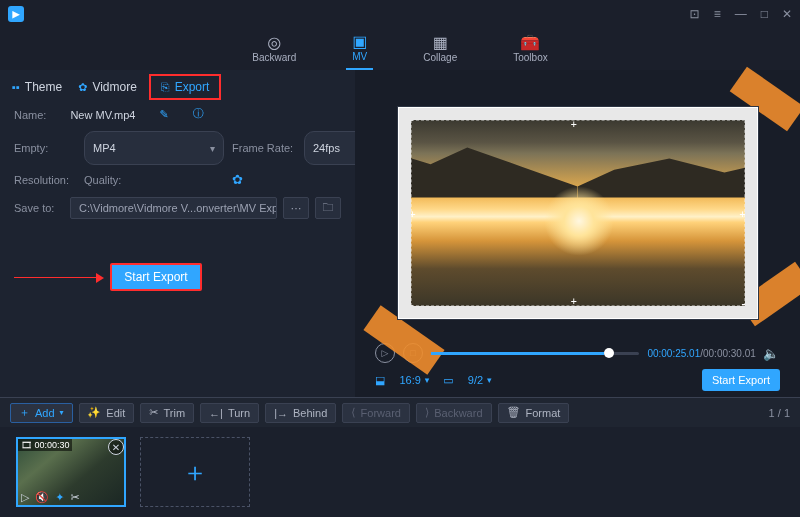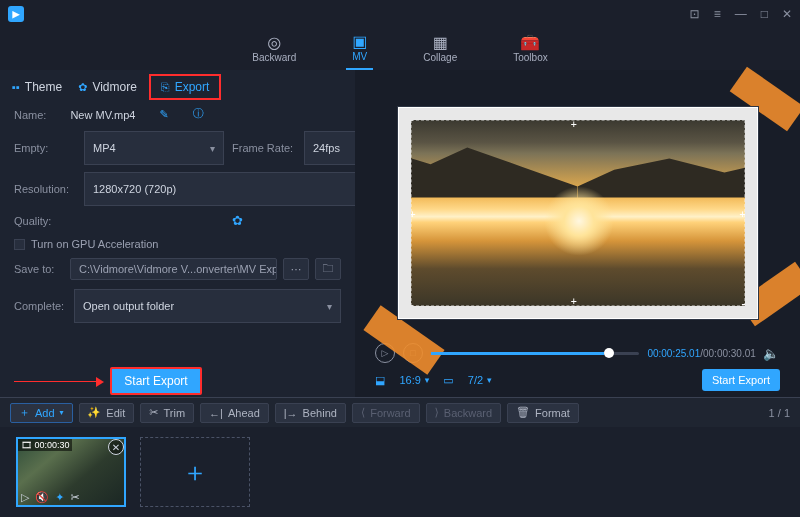--- a/index.html
+++ b/index.html
@@ -25,21 +25,21 @@
   .right{flex:1;background:#181d28;padding:18px 20px 6px;position:relative;display:flex;flex-direction:column}
   
   .subtabs{display:flex;gap:16px;padding:8px 12px 6px;align-items:center}
   .subtab{display:flex;align-items:center;gap:5px;color:#cfd5e0;cursor:pointer;font-size:12px}
   .subtab.active{color:var(--accent)}
   .sico{font-size:11px}
   .hl-red{outline:2px solid #ff2d2d;outline-offset:2px;padding:2px 8px}
   
   .form{padding:6px 14px;display:grid;grid-template-columns:62px 140px 64px 72px;row-gap:7px;column-gap:8px;align-items:center;font-size:11px;color:#bdc3d2}
   .lbl{color:#8a90a0}
-  .select,.text{height:22px;background:#272e3d;border:1px solid var(--border);color:var(--text);display:flex;align-items:center;justify-content:space-between;padding:16px 8px;border-radius:0;cursor:pointer}
+  .select,.text{height:22px;background:#272e3d;border:1px solid var(--border);color:var(--text);display:flex;align-items:center;justify-content:space-between;padding:16px 8px;border-radius:10px;cursor:pointer}
   .select::after{content:"▾";color:#8a90a0;font-size:10px}
   .name-row{display:flex;align-items:flex-end;gap:24px;padding:4px 14px;color:#8a90a0}
   .name-row .val{color:#cfd5e0}
   .name-row .ico{color:var(--accent);cursor:pointer}
   .gpu{display:flex;align-items:center;gap:6px;padding:4px 14px;color:#9ba1b2}
   .gpu .cb{width:11px;height:11px;border:1px solid var(--border);background:#272e3d;display:inline-block}
   .saveto{display:flex;align-items:center;gap:6px;padding:4px 14px}
   .saveto .path{flex:1;height:22px;background:#272e3d;border:1px solid var(--border);display:flex;align-items:center;padding:0 8px;color:#9ba1b2;overflow:hidden;white-space:nowrap;text-overflow:ellipsis;border-radius:2px}
   .saveto .btn{height:22px;width:26px;background:#272e3d;border:1px solid var(--border);display:flex;align-items:center;justify-content:center;color:#9ba1b2;cursor:pointer;border-radius:2px}
   .complete{display:flex;align-items:center;gap:10px;padding:4px 14px;margin-top:1px}
@@ -158,46 +158,33 @@
       <span class="lbl">Empty:</span>
       <div class="select">
           <span>MP4</span>
         </div>
       <span class="lbl">Frame Rate:</span>
       <div class="select">
           <span>24fps</span>
         </div>
 
       <span class="lbl">Resolution:</span>
-      <div class="select" style="grid-column:2/5">
-          <span>1280x720 (720p)</span>
-        </div>
 
       <span class="lbl">Quality:</span>
       <span class="gear" style="grid-column:3/4">✿</span>
     </div>
 
-    <label class="gpu">
-      <span class="cb"></span>
-      <span>Turn on GPU Acceleration</span>
-    </label>
 
     <div class="saveto">
       <span class="lbl" style="width:50px">Save to:</span>
       <div class="path">C:\Vidmore\Vidmore V...onverter\MV Exported</div>
       <div class="btn">⋯</div>
       <div class="btn">🗀</div>
     </div>
 
-    <div class="complete">
-      <span class="lbl" style="width:50px">Complete:</span>
-      <div class="select">
-          <span>Open output folder</span>
-        </div>
-    </div>
 
     <div class="startexp-wrap">
       <div class="arrow"></div>
       <div class="startexp">
           <span>Start Export</span>
         </div>
     </div>
   </div>
 
   <div class="right">
@@ -237,21 +224,21 @@
       <span style="font-size:13px">🔈</span>
     </div>
 
     <div class="opts">
       <span>⬓</span>
       <span class="sel">
           <span>16:9</span>
         </span>
       <span>▭</span>
       <span class="sel">
-          <span>7/2</span>
+          <span>9/2</span>
         </span>
       <div class="startbtn"><span>Start Export</span></div>
     </div>
   </div>
 </div>
 
 <div class="toolbar">
   <div class="tbtn add">
       <span class="ico">＋</span>
       <span>Add</span>
@@ -260,21 +247,21 @@
   <div class="tbtn">
       <span class="ico">✨</span>
       <span>Edit</span>
     </div>
   <div class="tbtn">
       <span class="ico">✂</span>
       <span>Trim</span>
     </div>
   <div class="tbtn">
       <span class="ico">←|</span>
-      <span>Ahead</span>
+      <span>Turn</span>
     </div>
   <div class="tbtn">
       <span class="ico">|→</span>
       <span>Behind</span>
     </div>
   <div class="tbtn" style="color:#5a6072">
       <span class="ico">⟨</span>
       <span>Forward</span>
     </div>
   <div class="tbtn" style="color:#5a6072">

